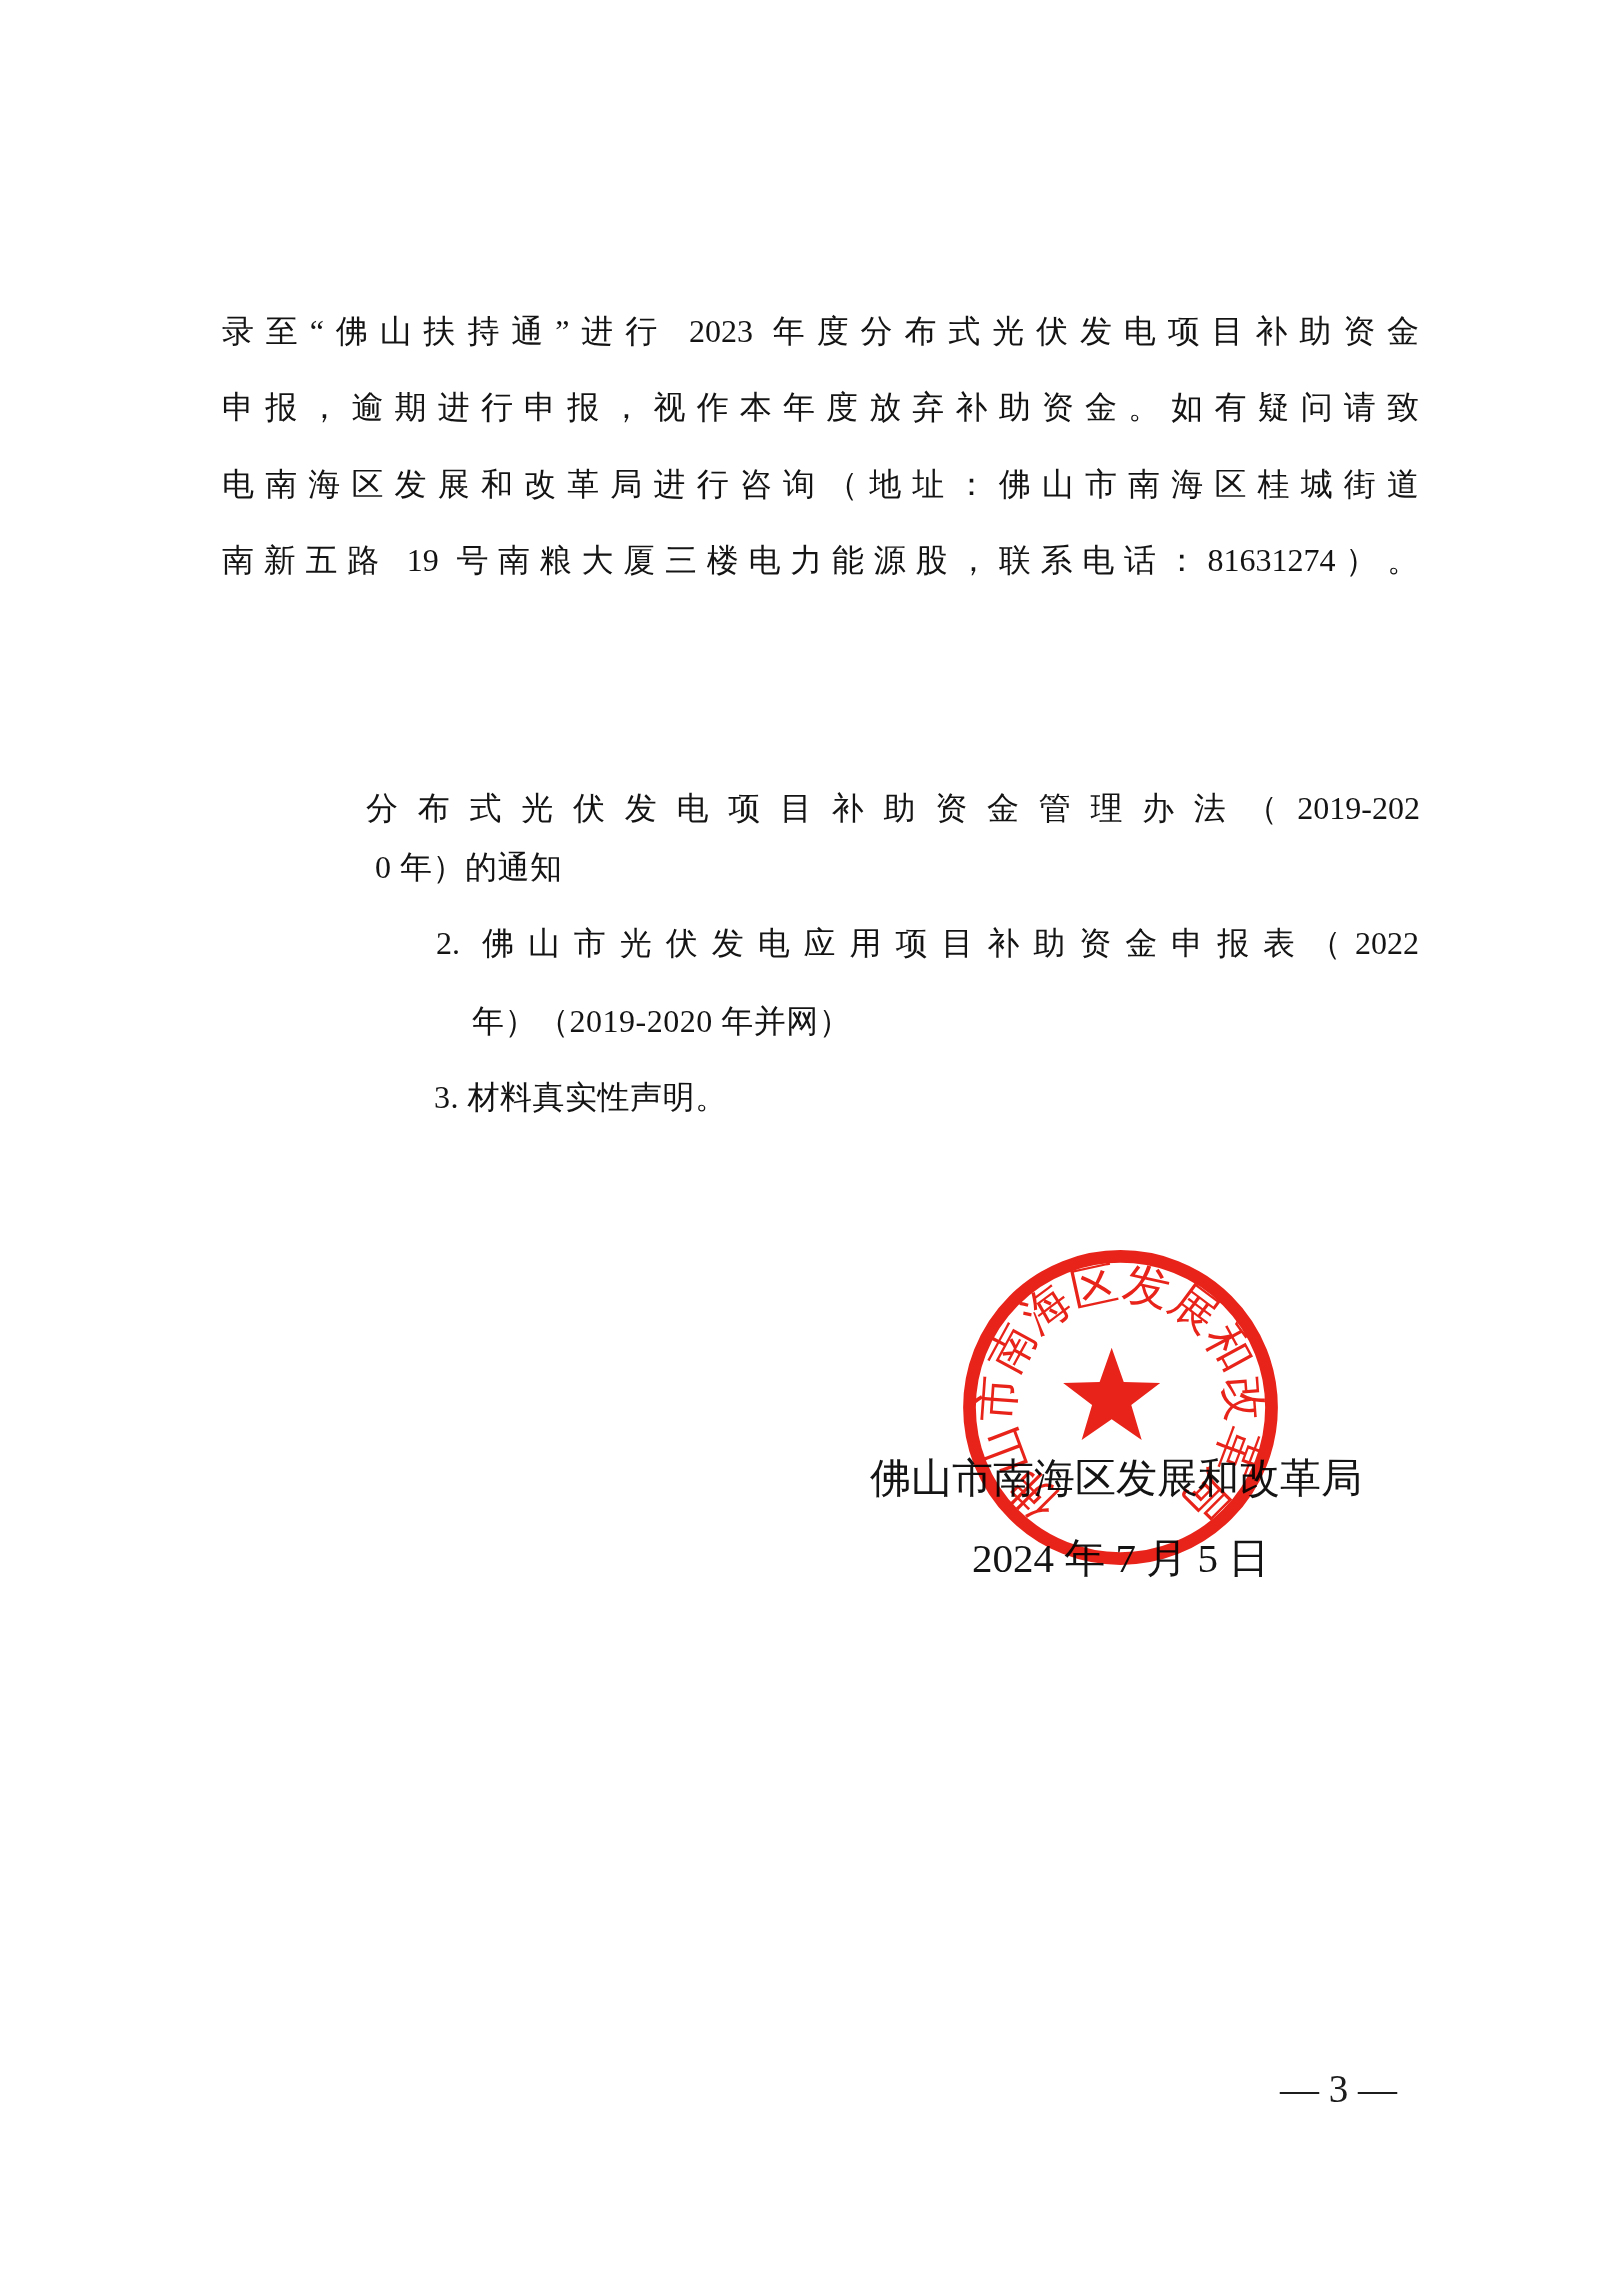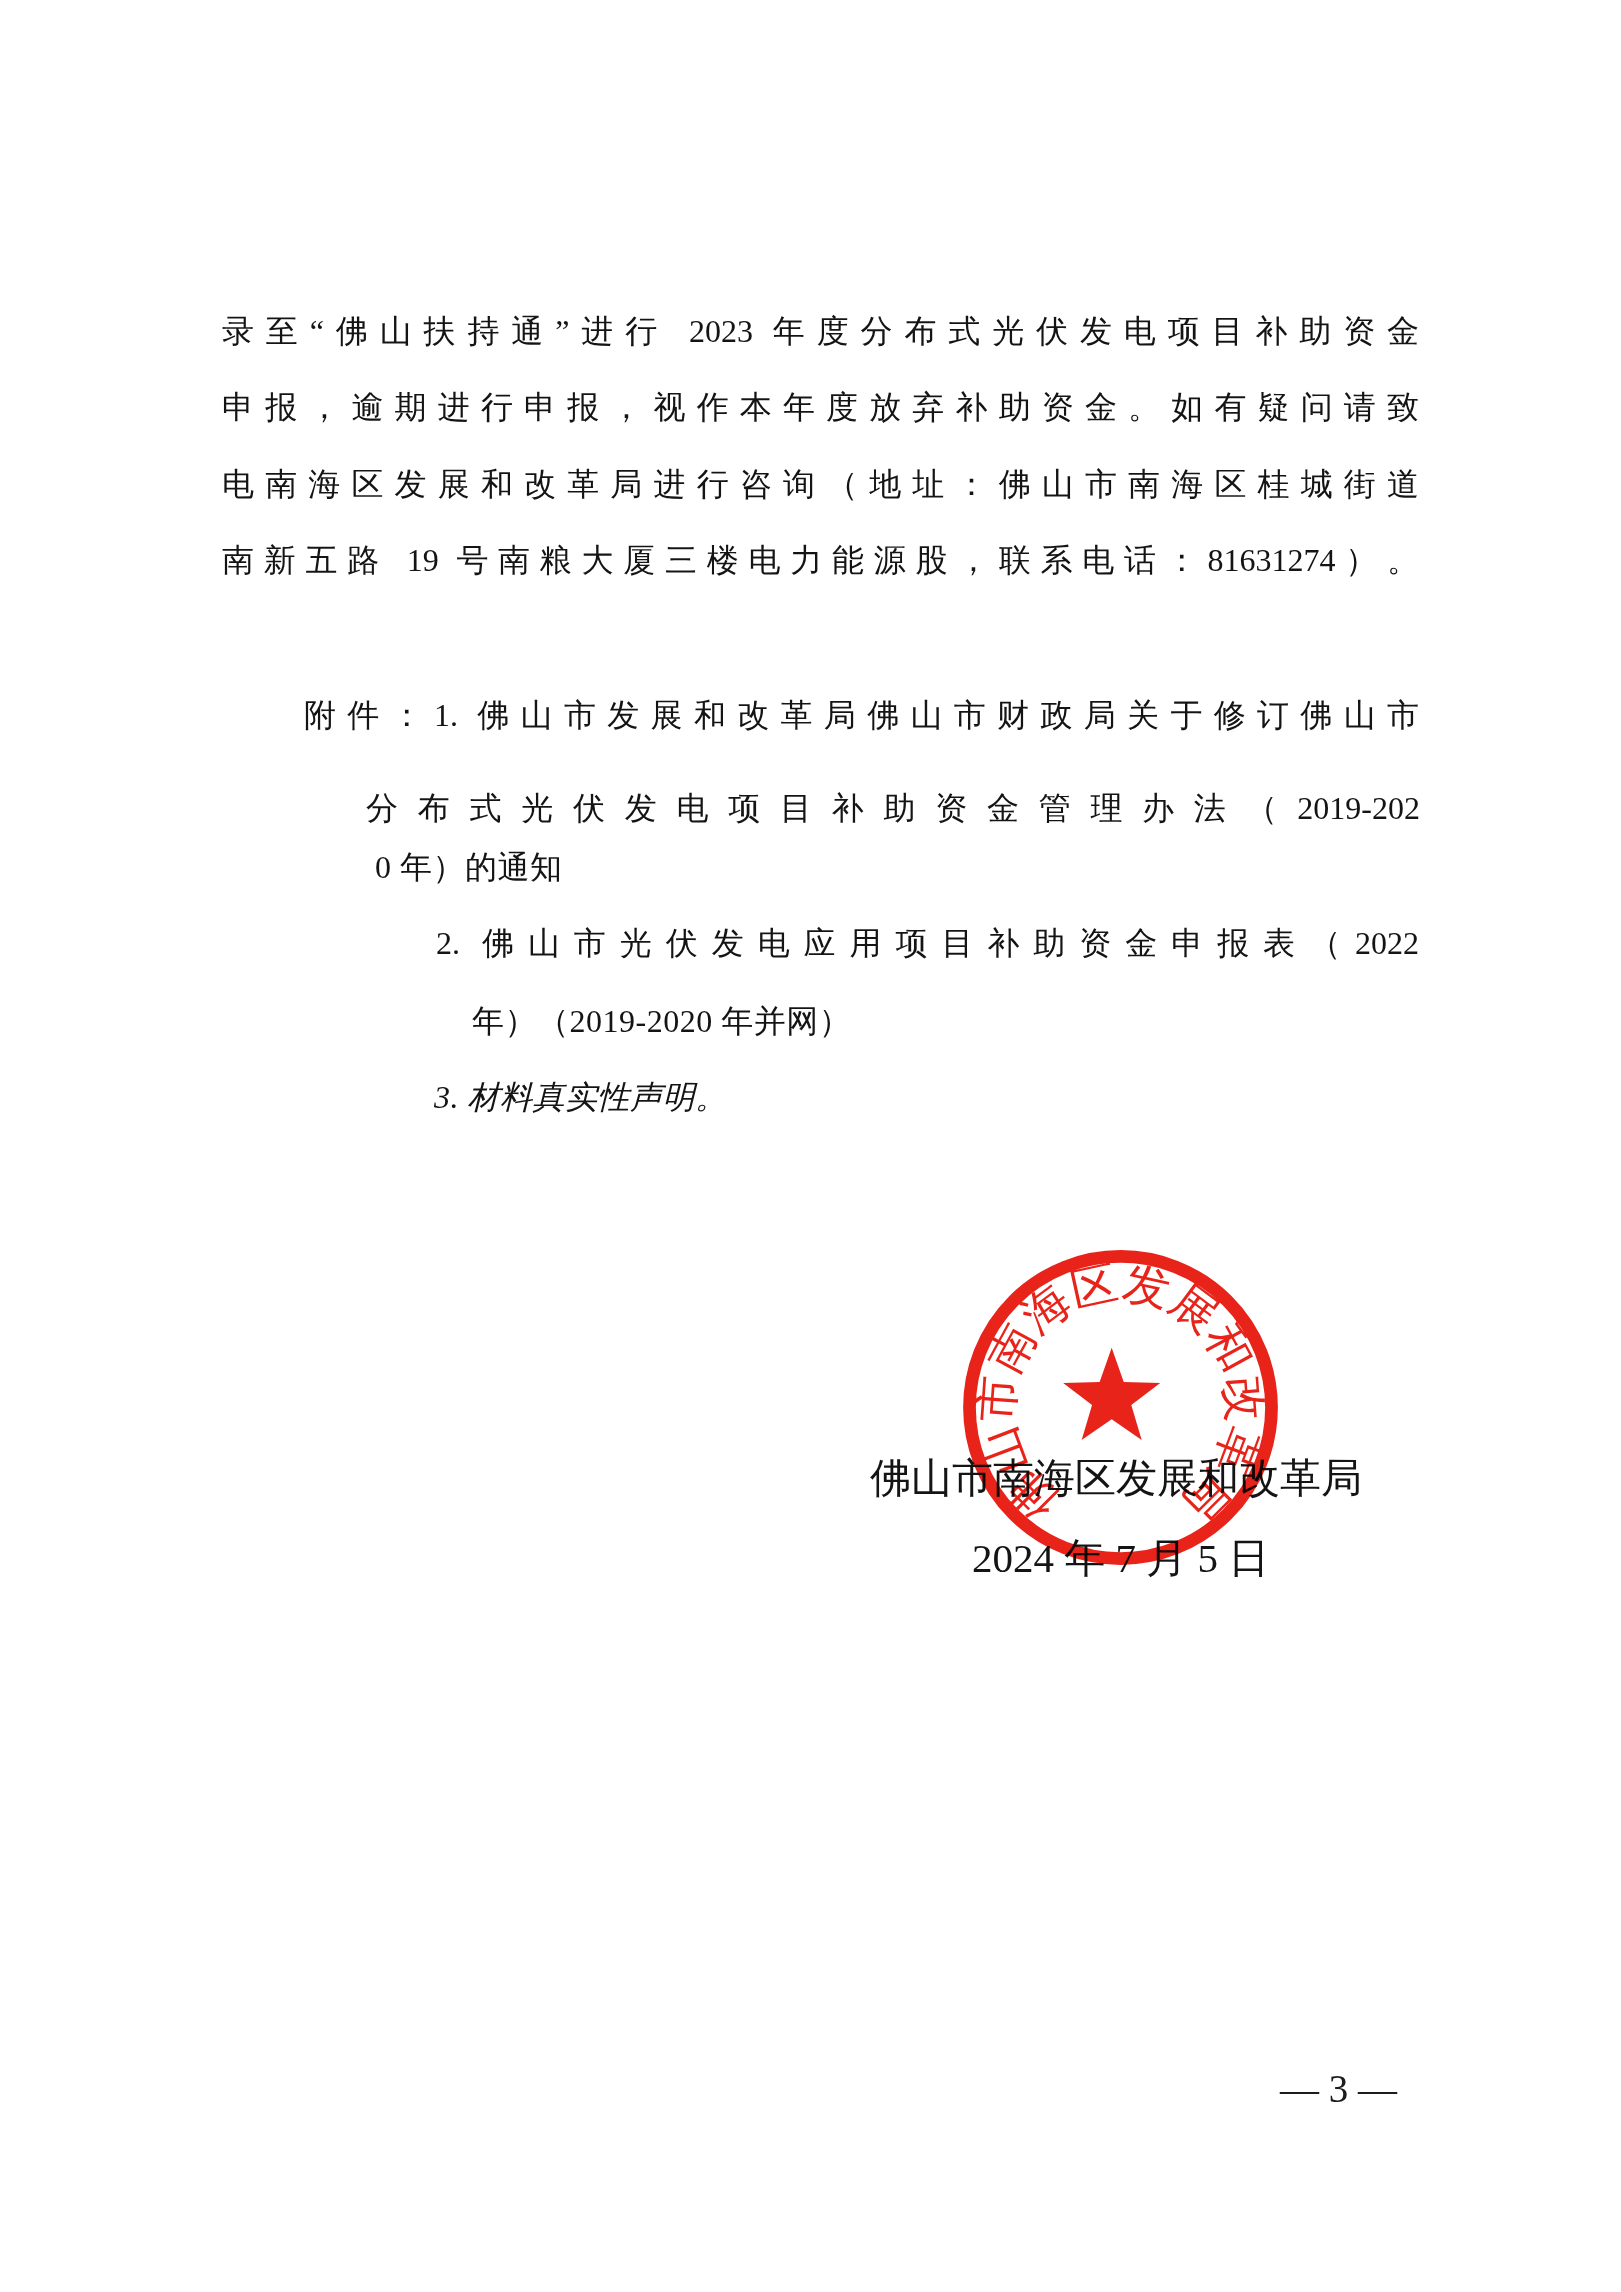--- a/index.html
+++ b/index.html
@@ -65,26 +65,25 @@
 </head>
 <body>
 
 <div class="page">
 
   <div class="ln just" style="left:222px; top:312px; width:1197px;">录至“佛山扶持通”进行 2023 年度分布式光伏发电项目补助资金</div>
   <div class="ln just" style="left:222px; top:388px; width:1197px;">申报，逾期进行申报，视作本年度放弃补助资金。如有疑问请致</div>
   <div class="ln just" style="left:222px; top:465px; width:1197px;">电南海区发展和改革局进行咨询（地址：佛山市南海区桂城街道</div>
   <div class="ln just" style="left:222px; top:541px; width:1197px;">南新五路 19 号南粮大厦三楼电力能源股，联系电话：81631274）。</div>
 
-  <div class="ln just" style="left:304px; top:696px; width:1115px;">附件：1. 佛山市发展和改革局佛山市财政局关于修订佛山市</div>
   <div class="ln just" style="left:366px; top:771px; width:1054px;margin-top:18px;">分布式光伏发电项目补助资金管理办法（2019-202</div>
   <div class="ln" style="left:375px; top:848px;">0 年）的通知</div>
   <div class="ln just" style="left:436px; top:924px; width:983px;font-family:Liberation Serif, serif;">2. 佛山市光伏发电应用项目补助资金申报表（2022</div>
   <div class="ln" style="left:472px; top:1002px;">年）（2019-2020 年并网）</div>
-  <div class="ln" style="left:434px; top:1078px;font-style:italic;">3. 材料真实性声明。</div>
+  <div class="ln" style="left:434px; top:1078px;">3. 材料真实性声明。</div>
 
   <div class="sig" style="left:870px; top:1454px;">佛山市南海区发展和改革局</div>
   <div class="sig" style="left:972px; top:1534px;">2024 年 7 月 5 日</div>
 
   <svg class="seal" viewBox="0 0 360 360">
     <circle cx="180" cy="180" r="154" fill="none" stroke-width="13" stroke="#e71a10"></circle>
     <polygon points="171,119 183.3,154 220.5,154.9 191,177.5 201.6,213.1 171,192 140.4,213.1 151,177.5 121.5,154.9 158.7,154" fill="#e71a10"></polygon>
     <g text-anchor="middle">
       <text transform="translate(90.9,269.1) rotate(-135)" dominant-baseline="central" fill="#e71a10">佛</text>
       <text transform="translate(61.9,224.0) rotate(-110.5)" dominant-baseline="central" fill="#e71a10">山</text>

